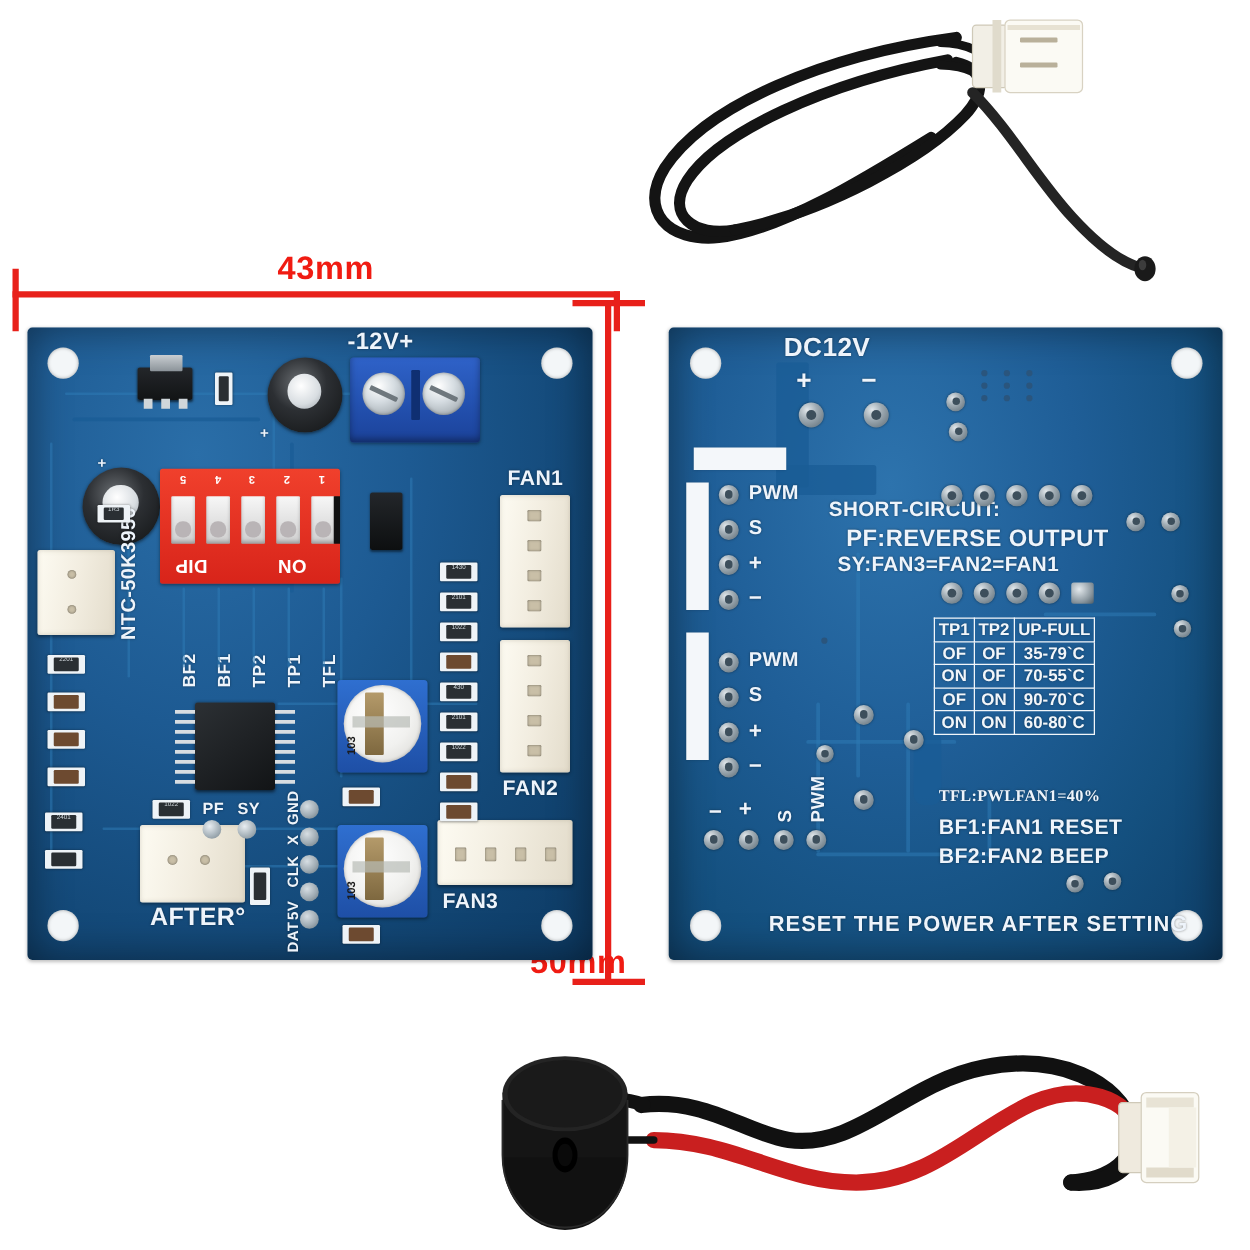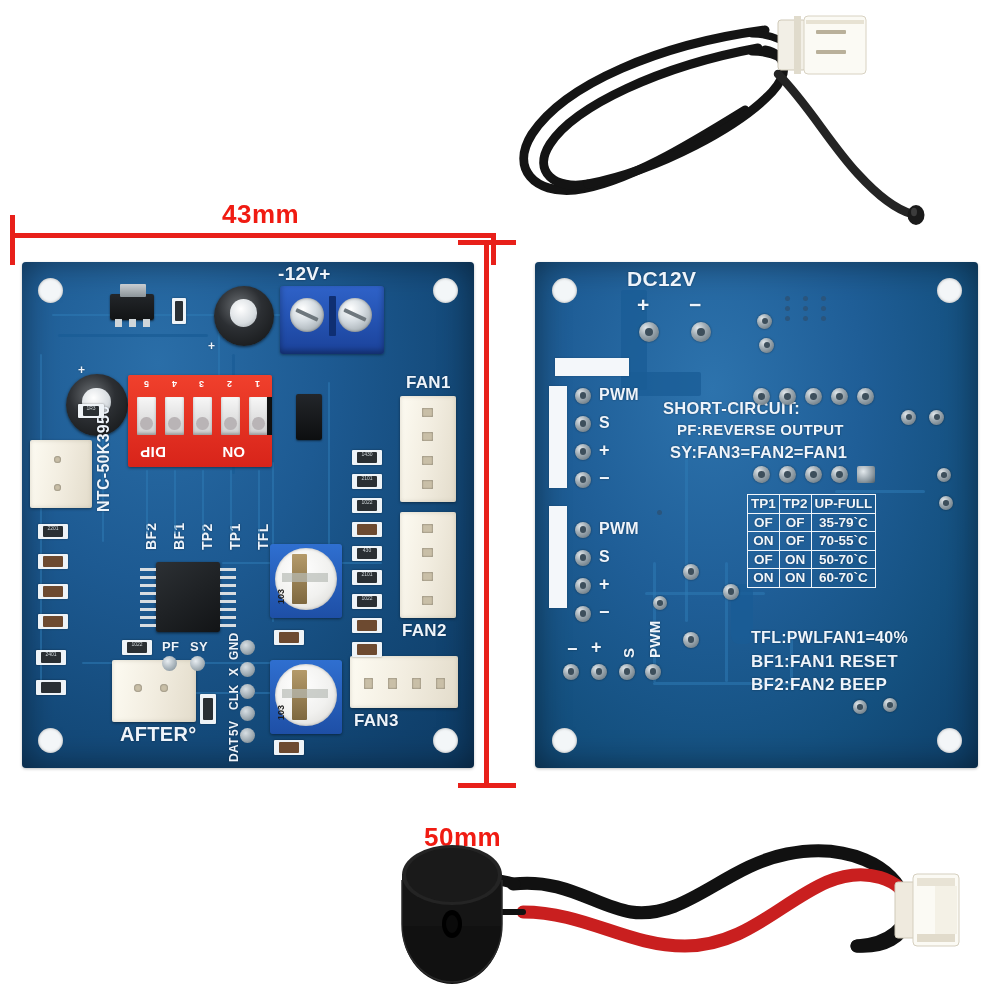--- a/index.html
+++ b/index.html
@@ -168,21 +168,21 @@
     <div class="dimtxt abs" style="left:222px;top:201px;">43mm</div>
     <div class="dimline abs" style="left:10px;top:233px;width:486px;height:5px;"></div>
     <div class="dimline abs" style="left:10px;top:215px;width:5px;height:50px;"></div>
     <div class="dimline abs" style="left:491px;top:233px;width:5px;height:32px;"></div>
   </div>
 
   <div>
     <div class="dimline abs" style="left:484px;top:240px;width:5px;height:548px;"></div>
     <div class="dimline abs" style="left:458px;top:240px;width:58px;height:5px;"></div>
     <div class="dimline abs" style="left:458px;top:783px;width:58px;height:5px;"></div>
-    <div class="dimtxt abs" style="left:424px;top:824px;">50mm</div>
+    <div class="dimtxt abs" style="left:424px;top:756px;">50mm</div>
   </div>
 
   <div class="pcb" style="left:22px;top:262px;width:452px;height:506px;">
 
     <div class="tracel" style="left:18px;top:92px;width:2px;height:330px;"></div>
     <div class="tracel" style="left:30px;top:52px;width:300px;height:2px;"></div>
     <div class="tracel" style="left:196px;top:60px;width:2px;height:90px;"></div>
     <div class="tracel" style="left:200px;top:300px;width:160px;height:2px;"></div>
     <div class="tracel" style="left:306px;top:120px;width:2px;height:200px;"></div>
     <div class="tracel" style="left:60px;top:400px;width:240px;height:2px;"></div>
@@ -463,21 +463,21 @@
     <div class="silk abs" style="left:32px;top:378px;font-size:18px;">−</div>
     <div class="joint" style="left:28px;top:402px;width:16px;height:16px;"></div>
     <div class="silk abs" style="left:56px;top:376px;font-size:18px;">+</div>
     <div class="joint" style="left:56px;top:402px;width:16px;height:16px;"></div>
     <div class="silk rot90 abs" style="left:86px;top:396px;font-size:15px;">S</div>
     <div class="joint" style="left:84px;top:402px;width:16px;height:16px;"></div>
     <div class="silk rot90 abs" style="left:112px;top:396px;font-size:15px;">PWM</div>
     <div class="joint" style="left:110px;top:402px;width:16px;height:16px;"></div>
 
     <div class="silk abs" style="left:128px;top:138px;font-size:16.5px;">SHORT-CIRCUIT:</div>
-    <div class="silk abs" style="left:142px;top:160px;font-size:15px;">PF:REVERSE OUTPUT</div>
+    <div class="silk abs" style="left:142px;top:160px;font-size:19px;">PF:REVERSE OUTPUT</div>
     <div class="silk abs" style="left:135px;top:182px;font-size:16.5px;">SY:FAN3=FAN2=FAN1</div>
 
     <div class="joint" style="left:218px;top:126px;width:17px;height:17px;"></div>
     <div class="joint" style="left:244px;top:126px;width:17px;height:17px;"></div>
     <div class="joint" style="left:270px;top:126px;width:17px;height:17px;"></div>
     <div class="joint" style="left:296px;top:126px;width:17px;height:17px;"></div>
     <div class="joint" style="left:322px;top:126px;width:17px;height:17px;"></div>
     <div class="joint" style="left:366px;top:148px;width:15px;height:15px;"></div>
     <div class="joint" style="left:394px;top:148px;width:15px;height:15px;"></div>
 
@@ -501,44 +501,45 @@
         <td>35-79`C</td>
       </tr>
       <tr>
         <td>ON</td>
         <td>OF</td>
         <td>70-55`C</td>
       </tr>
       <tr>
         <td>OF</td>
         <td>ON</td>
-        <td>50-70`C</td>
+        <td>90-70`C</td>
       </tr>
       <tr>
         <td>ON</td>
         <td>ON</td>
-        <td>60-70`C</td>
+        <td>60-80`C</td>
       </tr>
     </tbody>
       </table>
 
-    <div class="silk abs" style="left:216px;top:368px;font-size:16px;">TFL:PWLFAN1=40%</div>
+    <div class="silk abs" style="left:216px;top:368px;font-size:13px;font-family:Liberation Serif, serif;">TFL:PWLFAN1=40%</div>
     <div class="silk abs" style="left:216px;top:391px;font-size:17px;">BF1:FAN1 RESET</div>
     <div class="silk abs" style="left:216px;top:414px;font-size:17px;">BF2:FAN2 BEEP</div>
 
     <div class="joint" style="left:148px;top:302px;width:16px;height:16px;"></div>
     <div class="joint" style="left:188px;top:322px;width:16px;height:16px;"></div>
     <div class="joint" style="left:148px;top:370px;width:16px;height:16px;"></div>
     <div class="joint" style="left:318px;top:438px;width:14px;height:14px;"></div>
     <div class="joint" style="left:348px;top:436px;width:14px;height:14px;"></div>
     <div class="joint" style="left:402px;top:206px;width:14px;height:14px;"></div>
     <div class="joint" style="left:404px;top:234px;width:14px;height:14px;"></div>
     <div class="joint" style="left:118px;top:334px;width:14px;height:14px;"></div>
     <div class="viahole" style="left:122px;top:248px;width:5px;height:5px;"></div>
 
+    <div class="silk abs" style="left:80px;top:469px;font-size:17.5px;letter-spacing:.8px;">RESET THE POWER AFTER SETTING</div>
   </div>
 
   <div class="wireWrap" style="left:395px;top:820px;width:585px;height:180px;">
     <svg width="585" height="180" viewBox="0 0 585 180">
 
       <g fill="none" stroke-linecap="round">
         <path d="M118 64 C170 58, 200 86, 236 92 C290 100, 330 46, 392 34 C452 22, 500 46, 510 80 C518 108, 492 124, 462 126" stroke="#111" stroke-width="13"></path>
 
         <path d="M128 92 C190 92, 232 126, 290 126 C350 126, 386 82, 432 62 C470 46, 508 58, 516 86" stroke="#c91f1f" stroke-width="13"></path>
         <path d="M462 126 C490 128, 508 116, 512 100" stroke="#111" stroke-width="13"></path>

